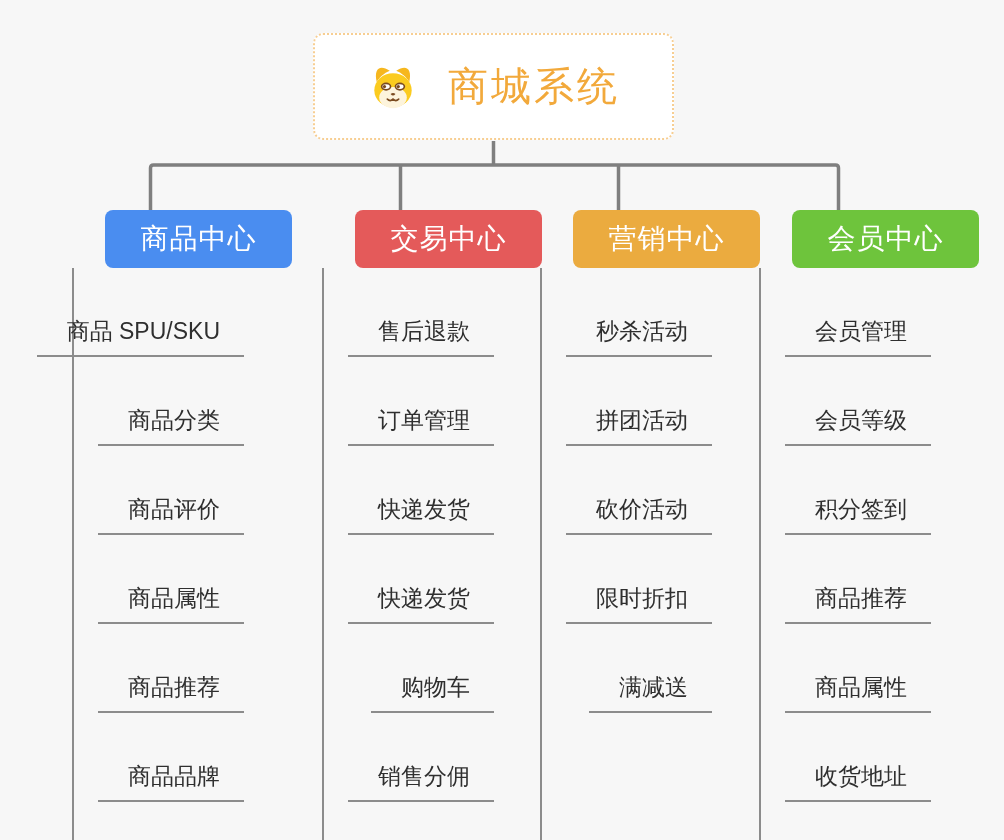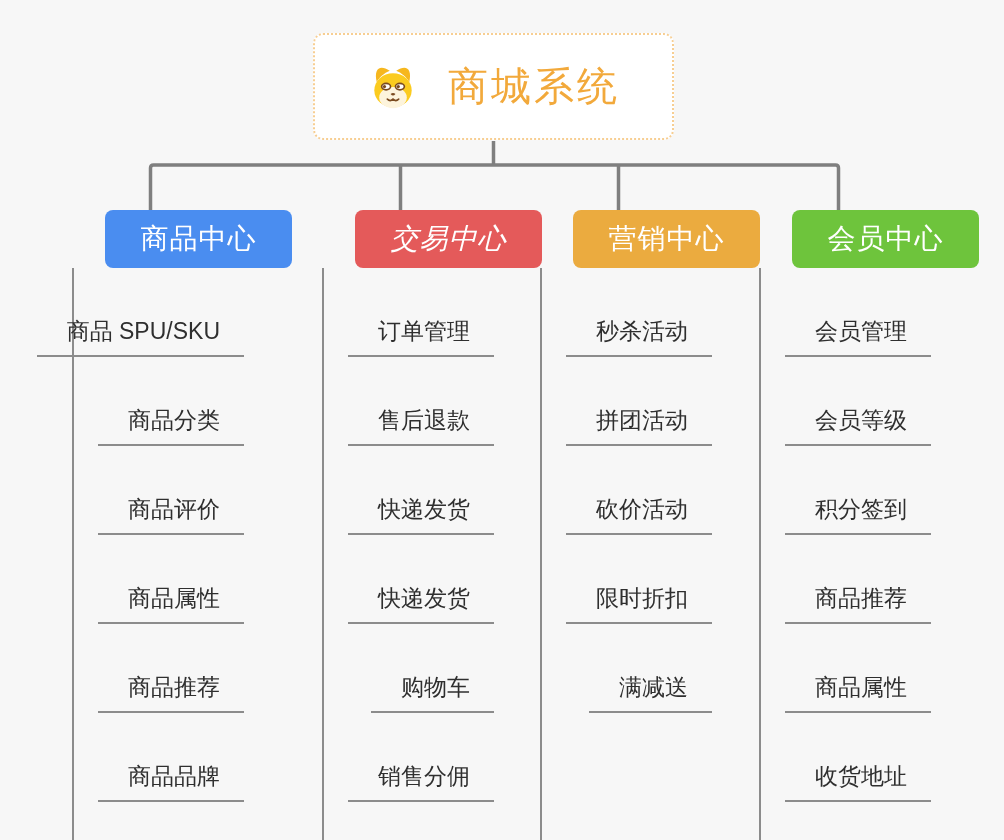--- a/index.html
+++ b/index.html
@@ -104,29 +104,29 @@
         <div class="leaf">
           <span>商品推荐</span>
         </div>
         <div class="leaf">
           <span>商品品牌</span>
         </div>
       </div>
   </div>
 
   <div class="col" style="left:307px">
-    <div class="branch-node" style="background: rgb(228, 90, 90); font-style: italic;">
+    <div class="branch-node" style="background: rgb(228, 90, 90);">
       <span class="branch-label">交易中心</span>
     </div>
     <div class="children">
         <div class="leaf">
-          <span>订单管理</span>
+          <span>售后退款</span>
         </div>
         <div class="leaf">
-          <span>售后退款</span>
+          <span>订单管理</span>
         </div>
         <div class="leaf">
           <span>快递发货</span>
         </div>
         <div class="leaf">
           <span>快递发货</span>
         </div>
         <div class="leaf">
           <span>购物车</span>
         </div>

